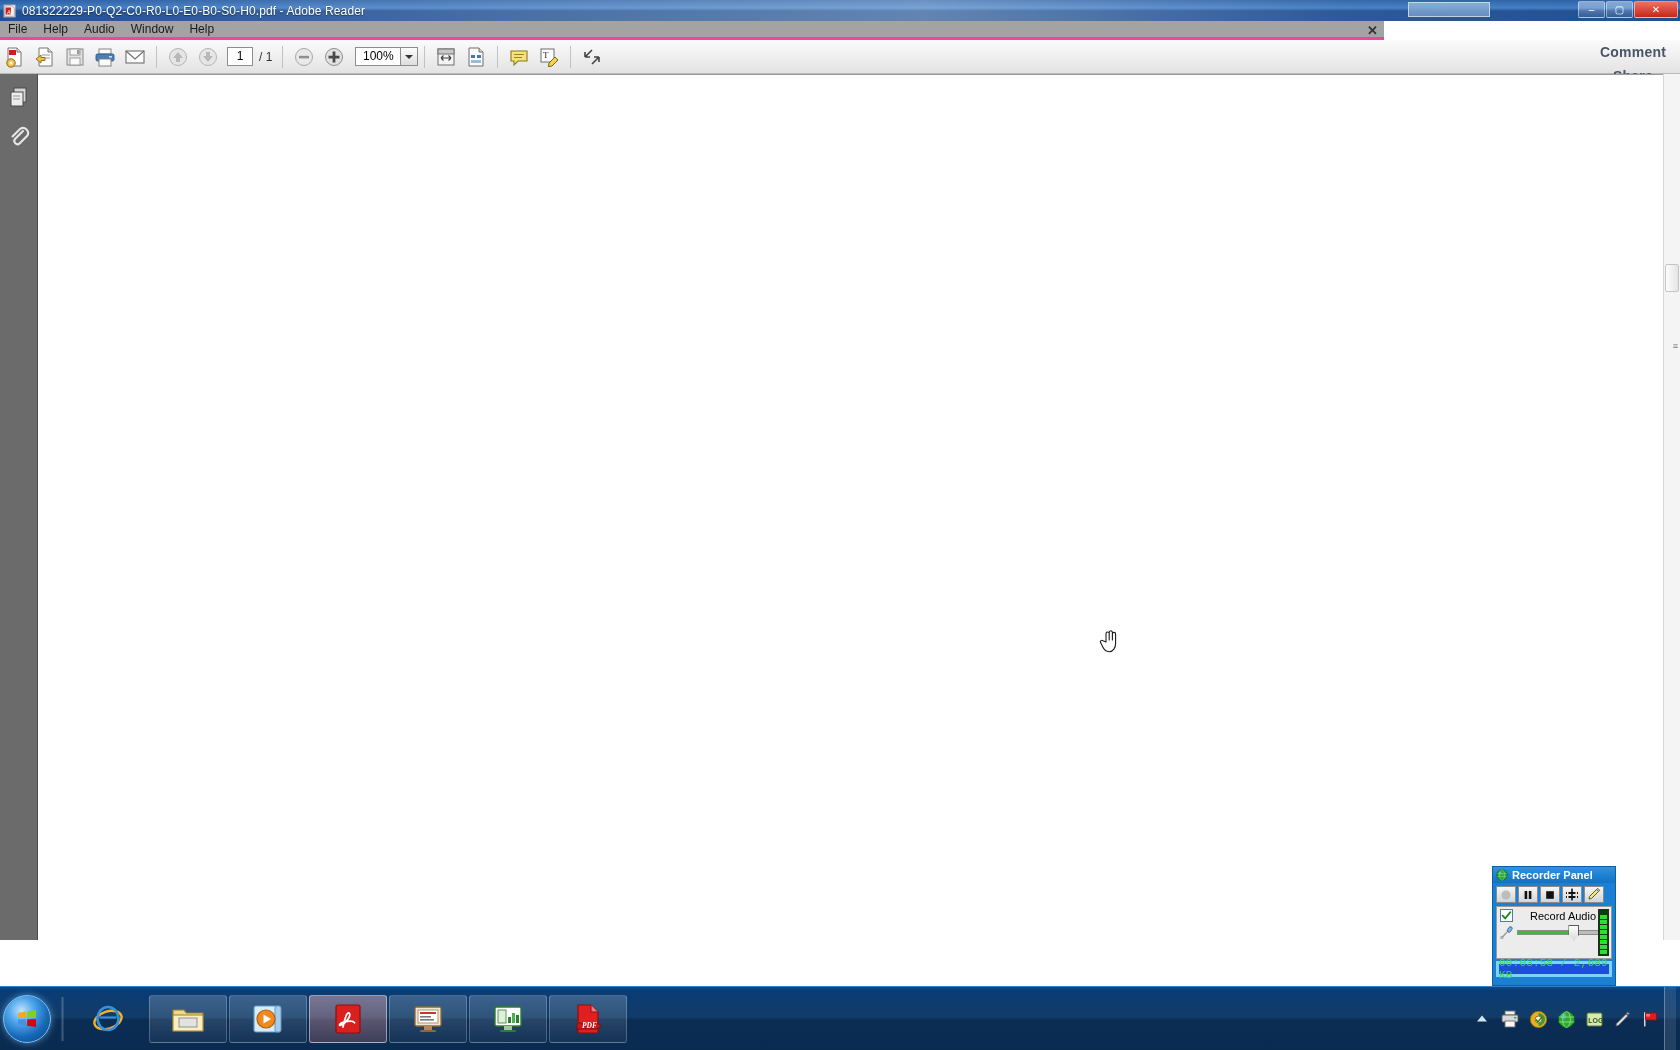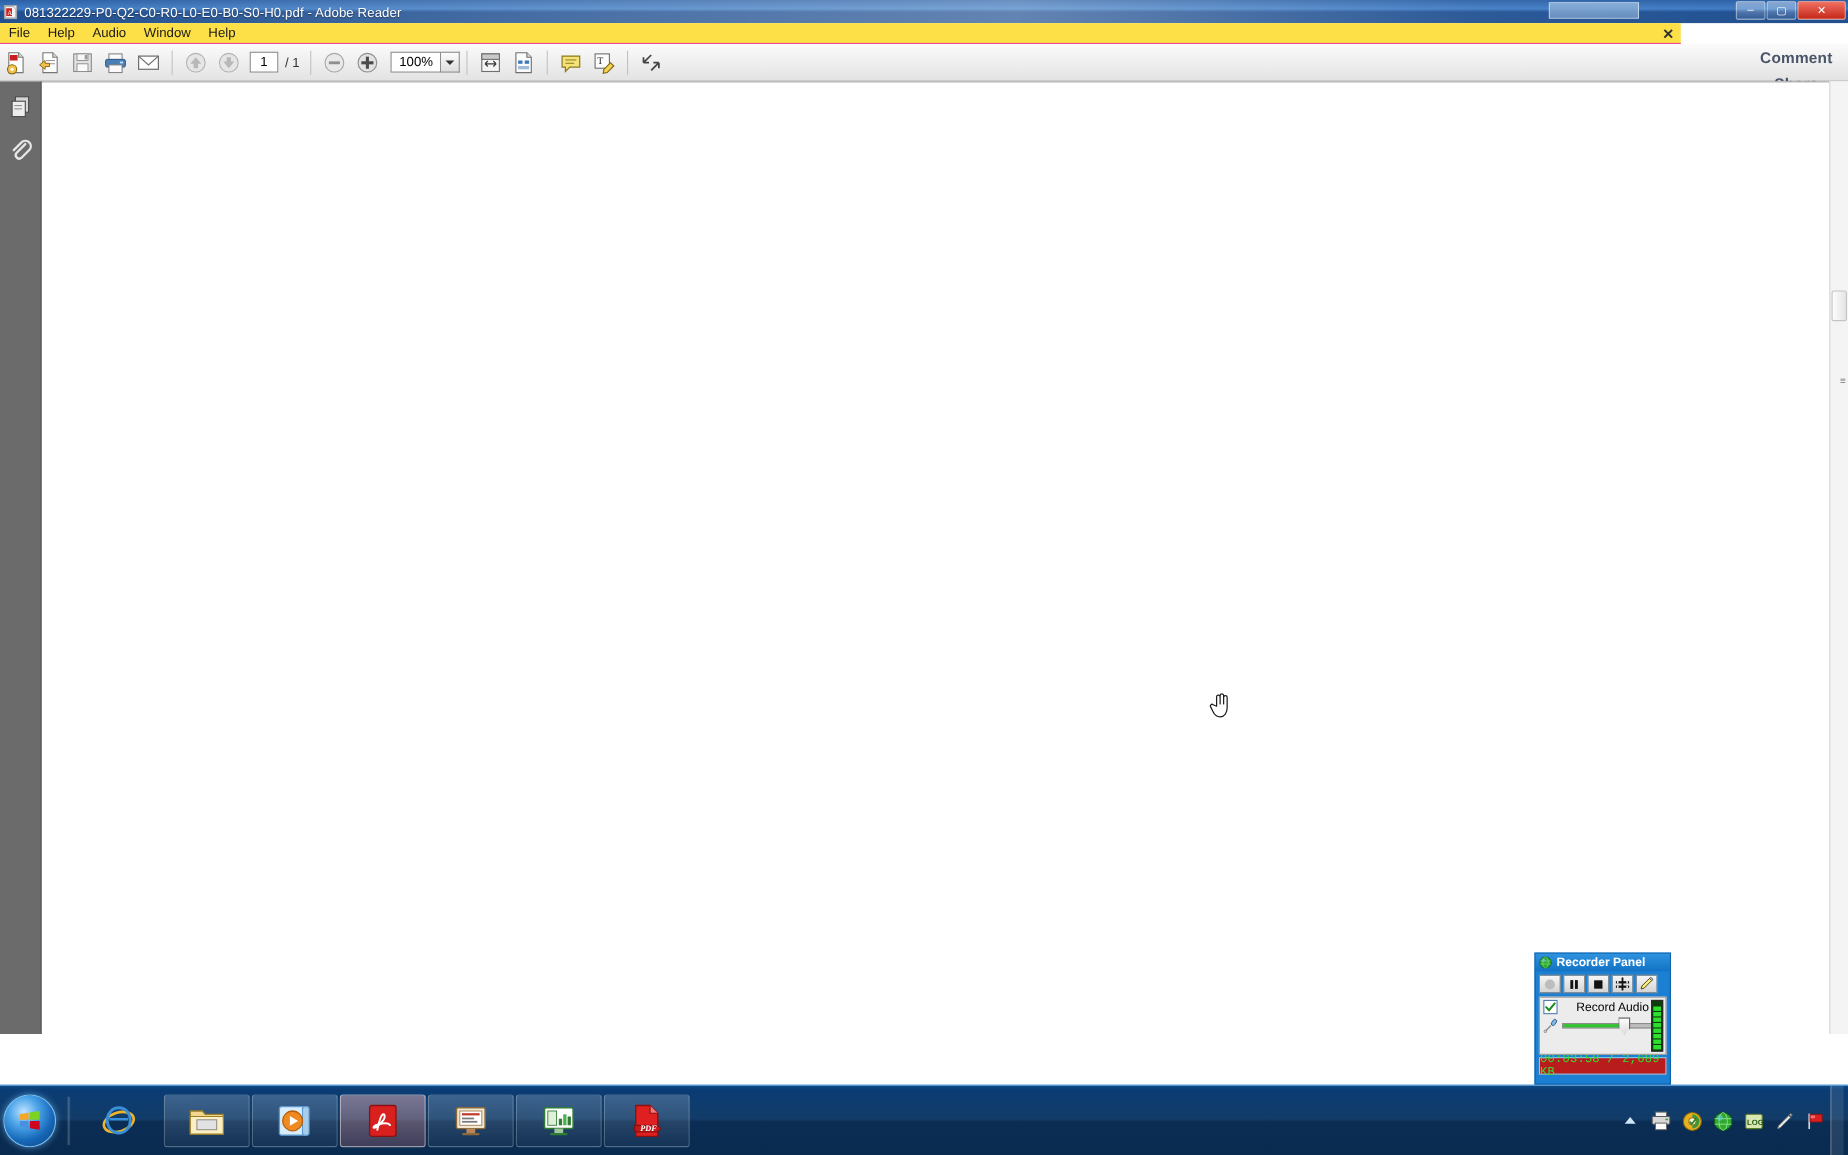--- a/index.html
+++ b/index.html
@@ -49,23 +49,23 @@
     border-color: rgba(255,255,255,0.5);
   }
   .win-preview {
     position: absolute; right: 190px; top: 2px; width: 82px; height: 15px;
     background: linear-gradient(to bottom, #8fb4dc, #6d94c4);
     border: 1px solid #cfe0f2; z-index: 3; opacity: 0.9;
   }
 
   
   .menubar {
-    position: absolute; left: 0; top: 21px; width: 1528px; height: 19px;
-    background: #fde047;
-    border-bottom: 1px solid #ec4899;
+    position: absolute; left: 0; top: 21px; width: 1384px; height: 19px;
+    background: #a3a3a3;
+    border-bottom: 3px solid #ec4899;
     display: flex; align-items: center;
   }
   .menu-item {
     font-size: 12px; color: #1a1a1a; padding: 2px 8px; line-height: 14px;
     cursor: default;
   }
   .menu-close-doc {
     position: absolute; right: 6px; top: 2px;
     font-size: 13px; color: #333; font-weight: bold;
   }
@@ -157,21 +157,21 @@
   }
 
   
   .cursor-hand {
     position: absolute; left: 1098px; top: 628px; width: 22px; height: 26px;
     z-index: 60; pointer-events: none;
   }
 
   
   .recorder {
-    position: absolute; left: 1395px; top: 866px; width: 124px; height: 120px;
+    position: absolute; left: 1492px; top: 866px; width: 124px; height: 120px;
     background: #1b7fd4;
     border: 1px solid #0d5fa6;
     z-index: 70;
     font-family: "Liberation Sans", sans-serif;
   }
   .rec-title {
     height: 16px; display: flex; align-items: center; padding-left: 3px;
     background: linear-gradient(to bottom, #2f93e0, #1272c4);
   }
   .rec-globe { width: 12px; height: 12px; margin-right: 4px; flex: 0 0 auto; }
@@ -219,22 +219,22 @@
     clip-path: polygon(0 0, 100% 0, 100% 62%, 50% 100%, 0 62%);
   }
   .rec-plus { font-size: 10px; color: #333; line-height: 8px; }
   .rec-meter {
     position: absolute; right: 2px; top: 2px; width: 11px; height: 47px;
     background: #0d3d0d; border: 1px solid #2a2a2a;
     display: flex; flex-direction: column-reverse; gap: 1px; padding: 1px;
   }
   .rec-meter i { display: block; height: 4px; background: #2ee02e; }
   .rec-timer {
-    margin: 2px 3px 3px 3px; height: 16px; background: #b91c1c;
-    border: 1px solid #7dd3fc;
+    margin: 2px 3px 3px 3px; height: 16px; background: #1d4ed8;
+    border: 3px solid #7dd3fc;
     color: #35e035; font-family: "Liberation Mono", monospace;
     font-size: 11px; display: flex; align-items: center; justify-content: center;
     letter-spacing: 0.2px;
   }
 
   
   .taskbar {
     position: absolute; left: 0; top: 986px; width: 1680px; height: 64px;
     background: linear-gradient(to bottom, #0d4a86 0%, #0a3c74 6%, #123c68 48%, #0b2d54 52%, #0a2b50 100%);
     border-top: 1px solid #2f7fc9;

